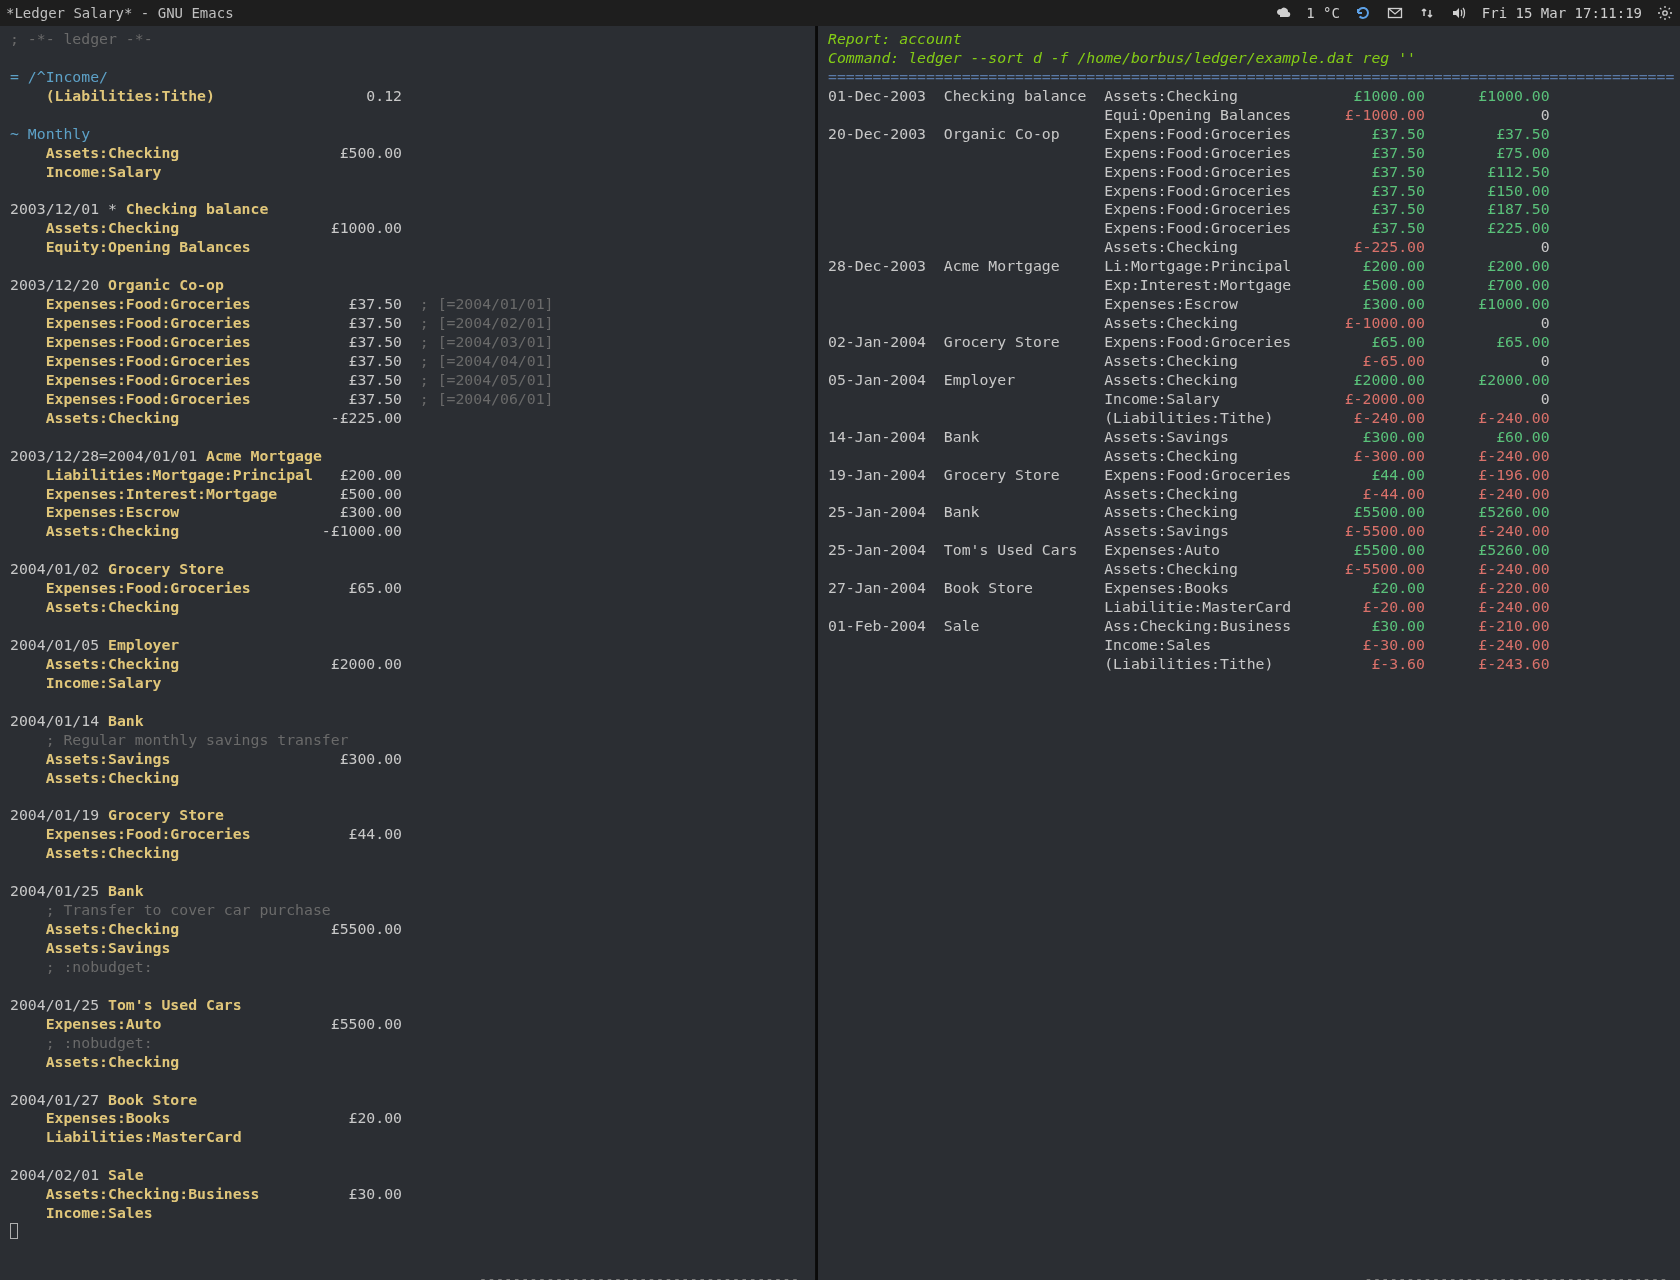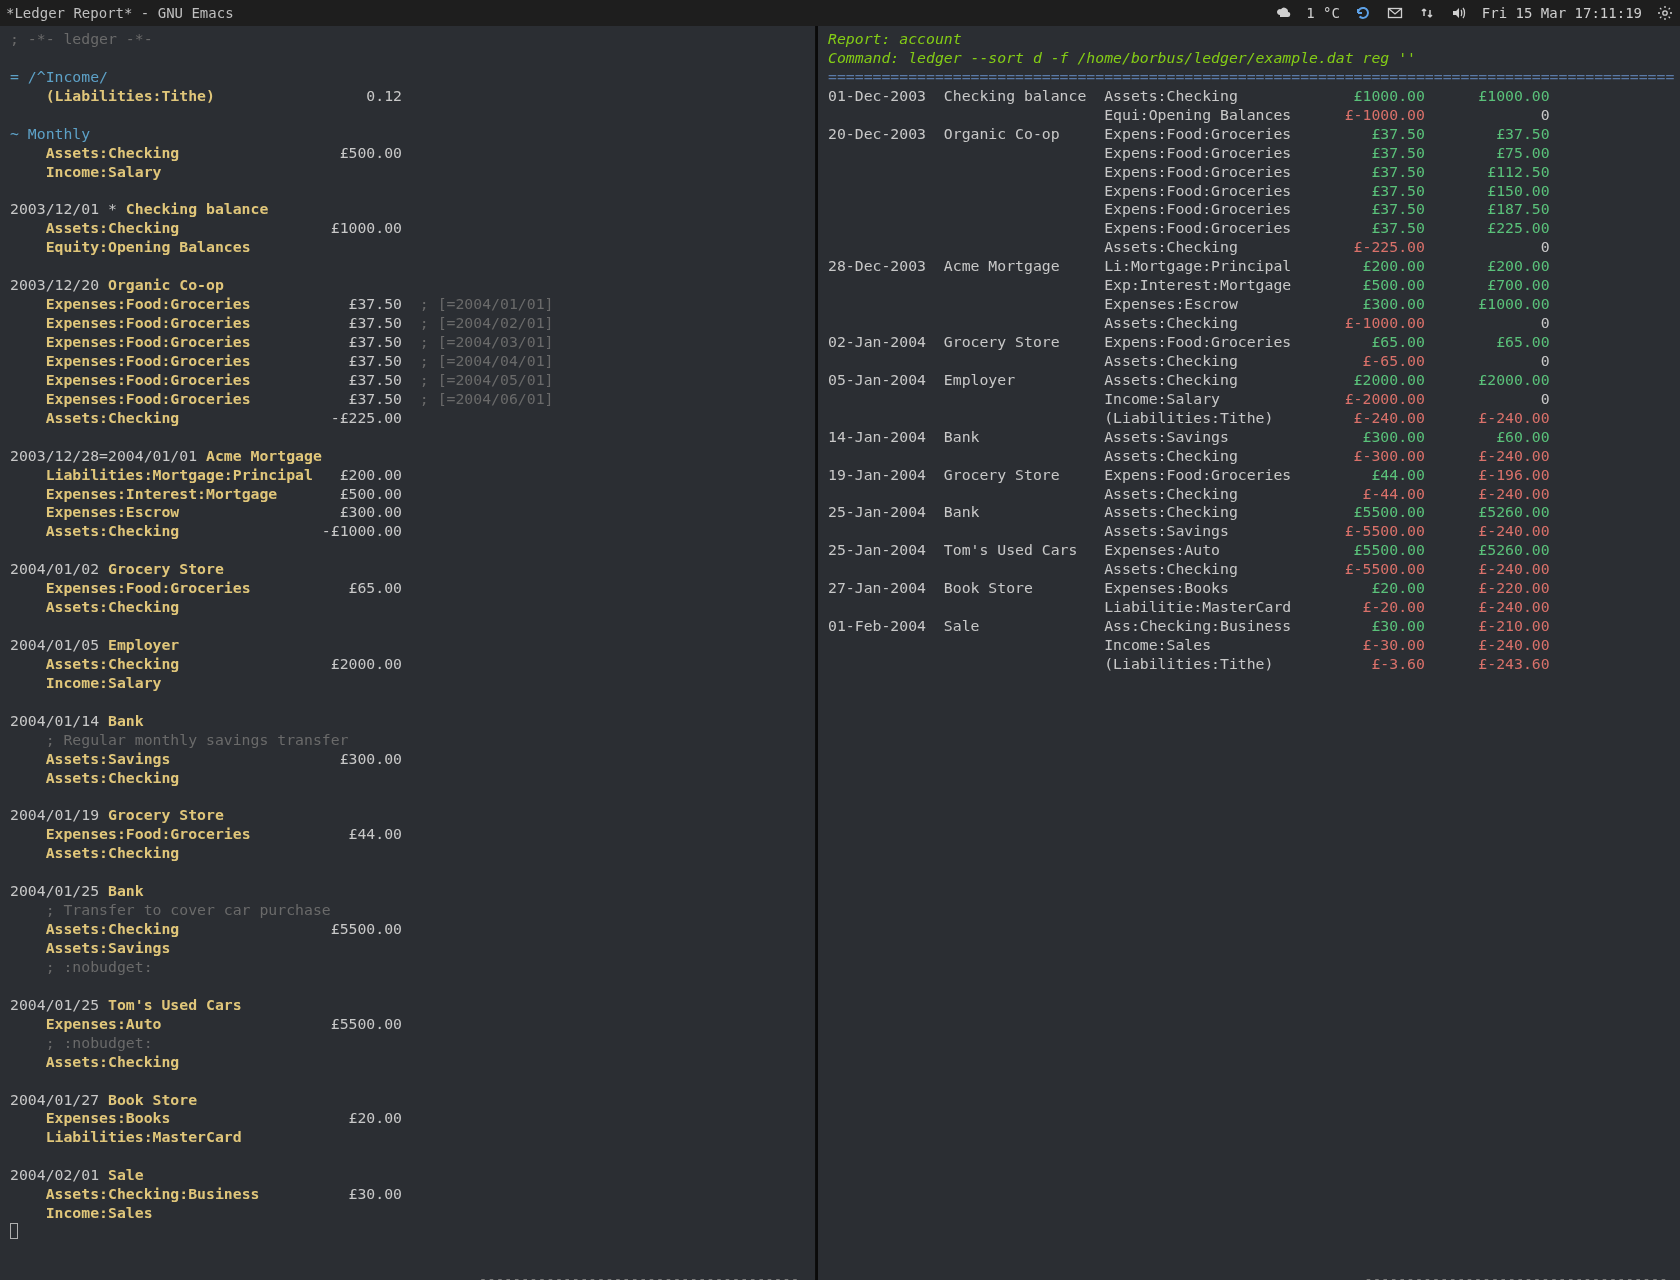--- a/index.html
+++ b/index.html
@@ -31,21 +31,21 @@
   .modeline .bufname { color:#d8d8d8; font-weight:700;margin-left:16px;}
   .modeline .dashes { flex:1; overflow:hidden; color:#7a7a7a; padding-left:6px;}
   .bottom-gap { height:30px; background:#050505;}
   .ic { display:inline-flex; align-items:center; justify-content:center; width:18px; height:18px;}
   svg { display:block;}
 </style>
 </head>
 <body>
 
 <div class="topbar">
-  <span class="title">*Ledger Report* - GNU Emacs</span>
+  <span class="title">*Ledger Salary* - GNU Emacs</span>
   <span class="spacer"></span>
   <div class="tray">
     <span class="ic">
       <svg width="16" height="16" viewBox="0 0 16 16">
           <path fill="#cfcfcf" d="M5 11a3 3 0 1 1 .9-5.86A4 4 0 0 1 13 8a2.5 2.5 0 0 1-.5 5H5z" transform="translate(0,-1)"></path>
         </svg>
     </span>
     <span>1 °C</span>
     <span class="ic">
       <svg width="16" height="16" viewBox="0 0 16 16">

